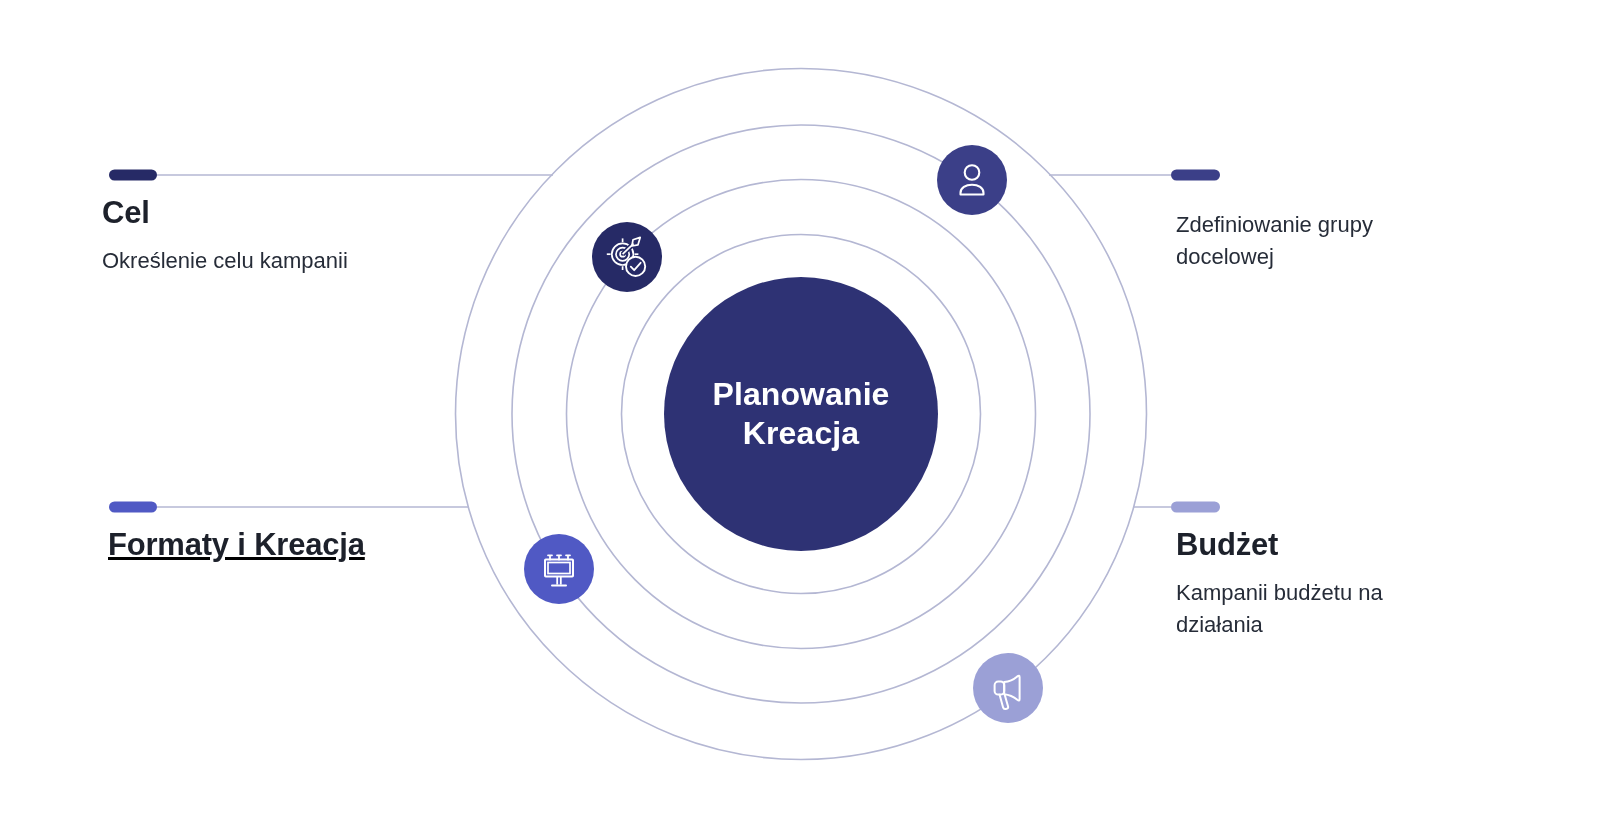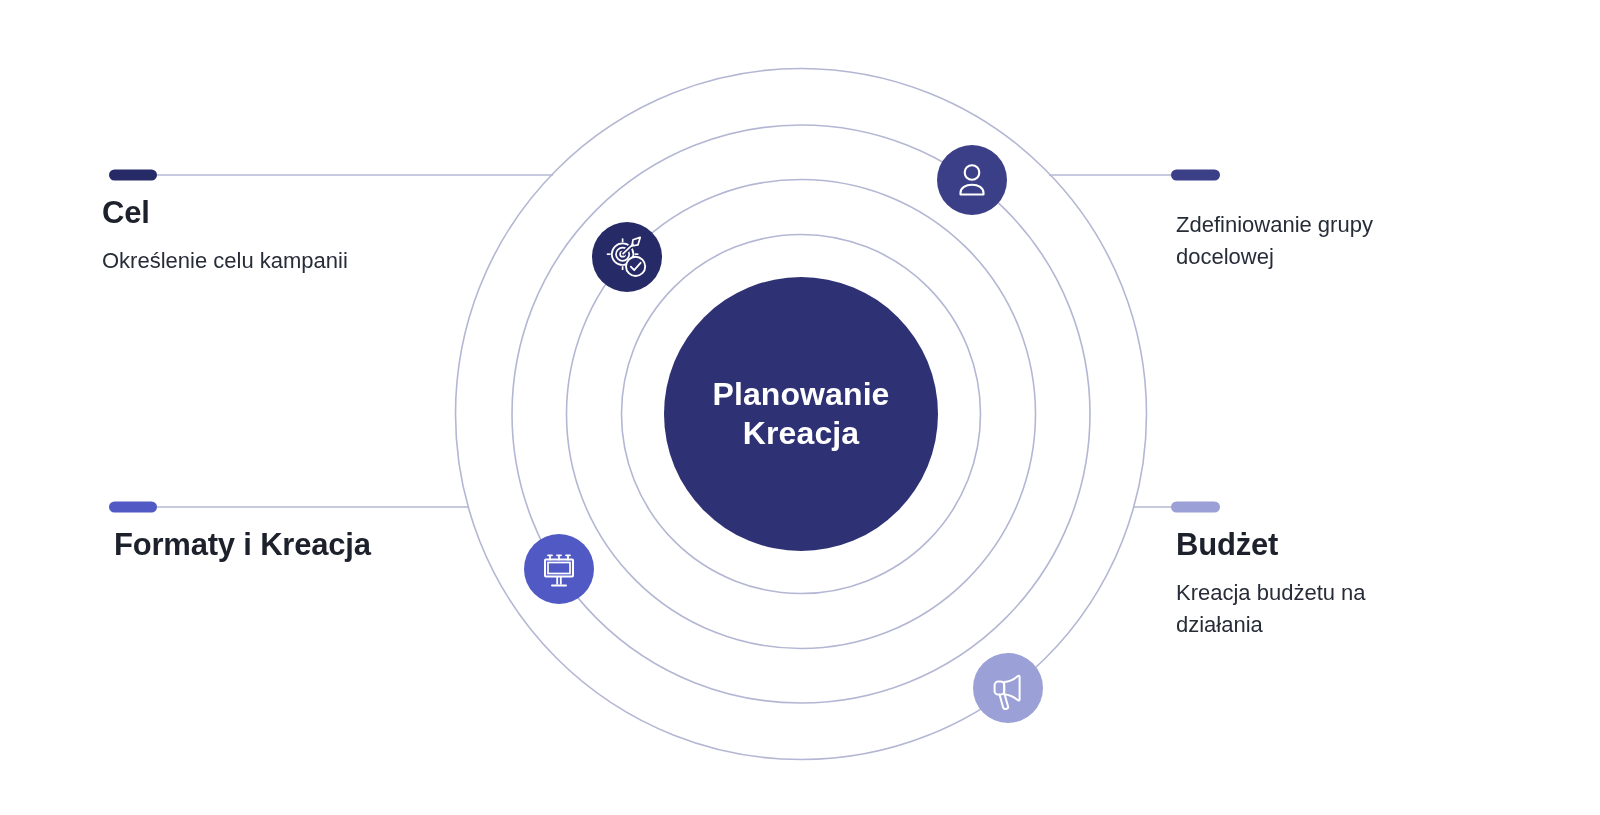--- a/index.html
+++ b/index.html
@@ -73,21 +73,21 @@
   }
   .label-block p {
     margin-top: 14px;
     font-size: 22px;
     line-height: 32px;
     font-weight: 400;
     color: var(--c-body, #262c38);
   }
   .label-cel     { left: 102px; top: 195px; width: 420px; }
   .label-grupa   { left: 1176px; top: 195px; width: 252px; }
-  .label-formaty { left: 114px; top: 527px; width: 272px; }
+  .label-formaty { left: 108px; top: 527px; width: 272px; text-decoration: underline; }
   .label-budzet  { left: 1176px; top: 527px; width: 252px; }
 </style>
 </head>
 <body>
 
 <div class="stage">
 
   <svg class="orbits" viewBox="0 0 1600 815" aria-hidden="true">
     <circle class="ring" cx="801" cy="414" r="179.5"></circle>
     <circle class="ring" cx="801" cy="414" r="234.5"></circle>
@@ -167,16 +167,16 @@
   <div class="label-block label-grupa">
     <p>Zdefiniowanie grupy docelowej</p>
   </div>
 
   <div class="label-block label-formaty">
     <h2>Formaty i Kreacja</h2>
   </div>
 
   <div class="label-block label-budzet">
     <h2>Budżet</h2>
-    <p>Kreacja budżetu na działania</p>
+    <p>Kampanii budżetu na działania</p>
   </div>
 
 </div>
 
 </body></html>

